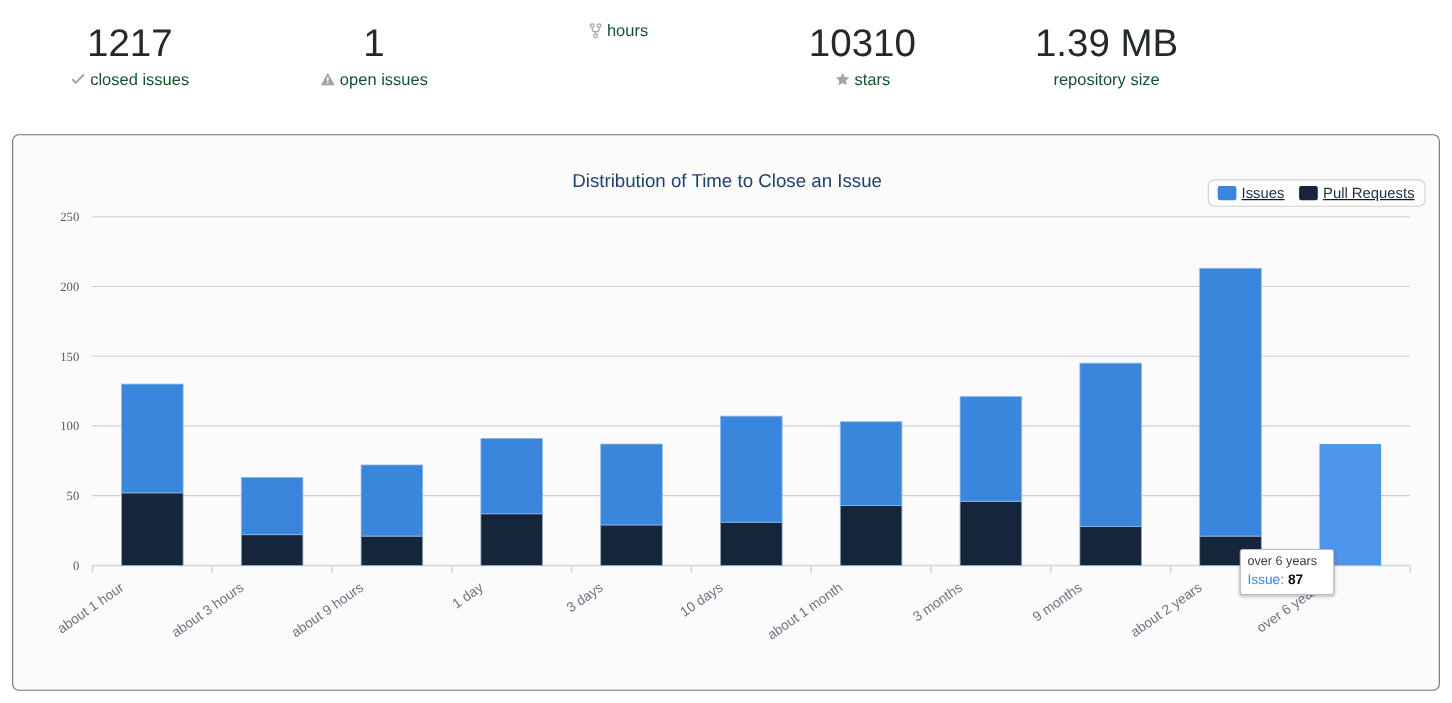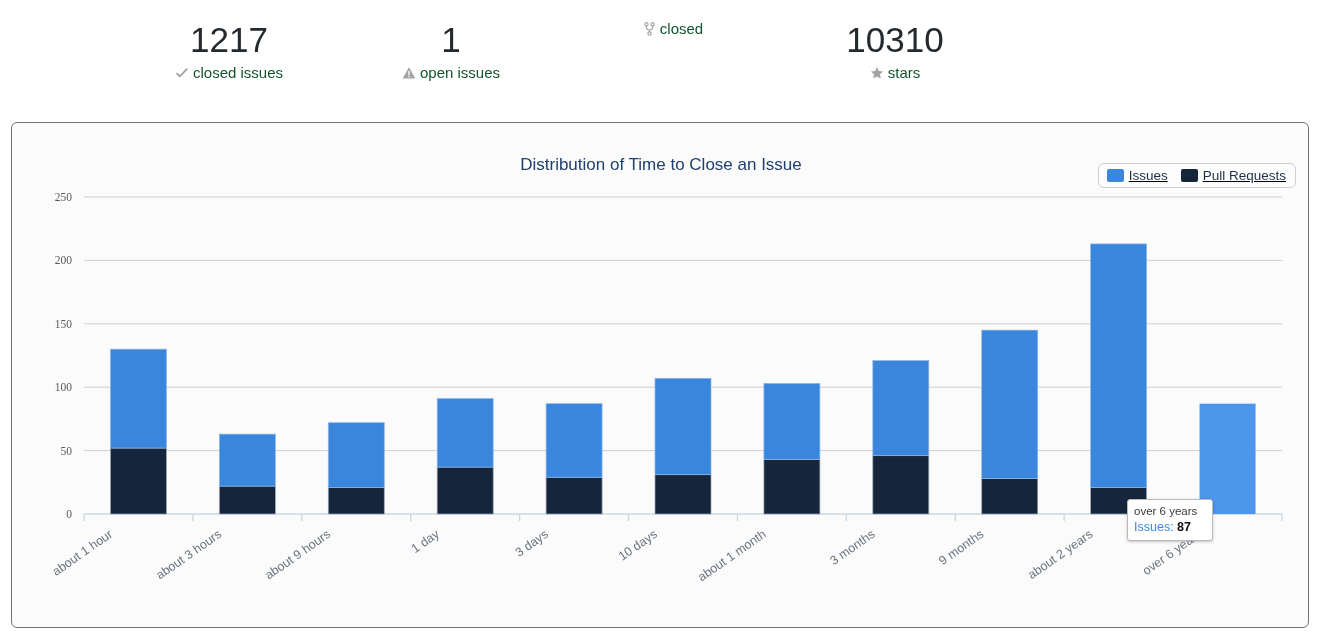--- a/index.html
+++ b/index.html
@@ -167,35 +167,41 @@
     <div class="stat">
       <div class="stat-label">
         <span class="ic-wrap">
           <svg width="13" height="14" viewBox="0 0 12 16">
             <circle cx="2.5" cy="2.6" r="1.9" fill="none" stroke="#a3a3a3" stroke-width="1.3"></circle>
             <circle cx="9.5" cy="2.6" r="1.9" fill="none" stroke="#a3a3a3" stroke-width="1.3"></circle>
             <circle cx="6" cy="13.2" r="1.9" fill="none" stroke="#a3a3a3" stroke-width="1.3"></circle>
             <path d="M2.5 4.6v2.1c0 1.6 1.3 2.4 3.5 2.4 2.2 0 3.5-.8 3.5-2.4V4.6" fill="none" stroke="#a3a3a3" stroke-width="1.3"></path>
             <path d="M6 9.1v2.2" fill="none" stroke="#a3a3a3" stroke-width="1.3"></path>
           </svg>
-        </span><span>closed</span>
+        </span><span>hours</span>
       </div>
     </div>
 
     <div class="stat">
       <div class="stat-value">10310</div>
       <div class="stat-label">
         <span class="ic-wrap">
           <svg width="14" height="14" viewBox="0 0 16 16">
               <path d="M8 1.2l2.1 4.4 4.8.6-3.5 3.3.9 4.8L8 11.9l-4.3 2.4.9-4.8L1.1 6.2l4.8-.6z" fill="#a3a3a3"></path>
             </svg>
         </span><span>stars</span>
       </div>
     </div>
 
+    <div class="stat">
+      <div class="stat-value">1.39 MB</div>
+      <div class="stat-label">
+        <span>repository size</span>
+      </div>
+    </div>
 
   </div>
 
   <div class="card">
 
     <div class="chart-title">Distribution of Time to Close an Issue</div>
 
     <div class="legend">
       <div class="legend-item">
         <span class="legend-swatch" style="background:#3b86dd"></span>
@@ -264,20 +270,20 @@
           <line x1="1161.090909090909" y1="391" x2="1161.090909090909" y2="398" stroke="#ccd8e4" stroke-width="1.4"></line>
           <rect x="1187.5454545454545" y="280.68399999999997" width="56" height="110.316" fill="#4e95ec" stroke="none" stroke-width="0"></rect>
           <text x="1190.5454545454545" y="413" class="xtick-label" transform="rotate(-35 1190.5454545454545 413)">over 6 years</text>
           <line x1="1270" y1="391" x2="1270" y2="398" stroke="#ccd8e4" stroke-width="1.4"></line>
         </svg>
     </div>
 
     <div class="tooltip">
       <div class="tt-title">over 6 years</div>
       <div class="tt-row">
-        <span class="tt-key">Issues:</span>
+        <span class="tt-key">Issue:</span>
         <span class="tt-val">87</span>
       </div>
     </div>
 
   </div>
 
 </div>
 
 </body></html>

